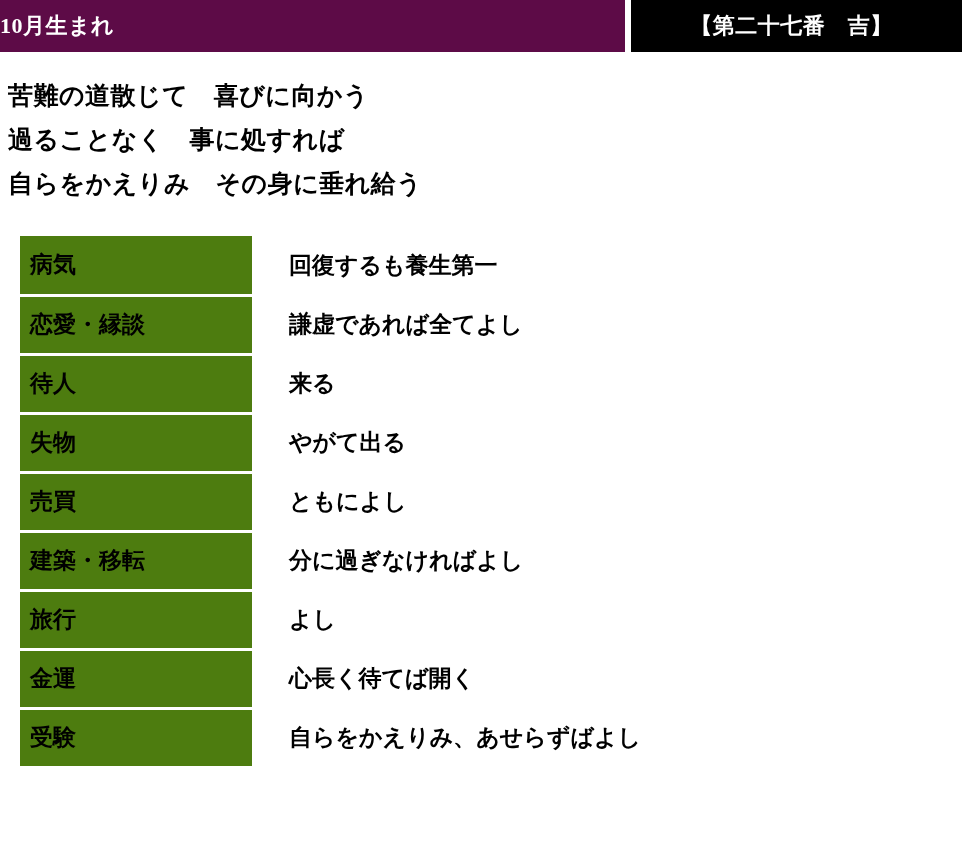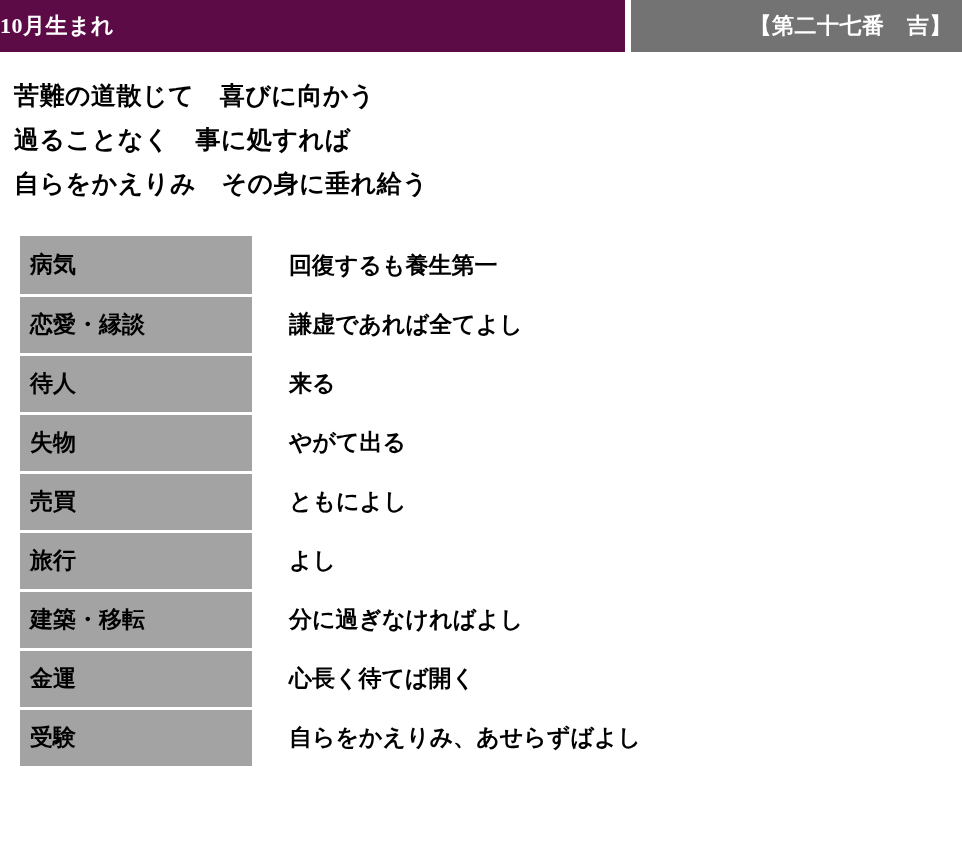--- a/index.html
+++ b/index.html
@@ -34,58 +34,58 @@
     font-size: 22px;
     font-weight: bold;
     letter-spacing: 0.5px;
   }
   .header-gap {
     width: 6px;
     background: #ffffff;
   }
   .header-right {
     flex: 1;
-    background: #737373;
+    background: #000000;
     color: #ffffff;
     display: flex;
     align-items: center;
-    justify-content: flex-end;
+    justify-content: center;
     box-sizing: border-box;
     padding-right: 10px;
   }
   .header-right .rank-text {
     font-size: 22px;
     font-weight: bold;
     letter-spacing: 0.5px;
   }
 
   
   .poem {
-    margin: 22px 0 0 14px;
+    margin: 22px 0 0 8px;
   }
   .poem-line {
     font-size: 25px;
     font-weight: bold;
     line-height: 44px;
     white-space: pre;
     letter-spacing: 0.5px;
   }
 
   
   .fortune-table {
     margin-top: 30px;
     margin-left: 20px;
     border-collapse: collapse;
   }
   .fortune-table tr {
     height: 59px;
   }
   .fortune-table td.label {
     width: 232px;
-    background: #a3a3a3;
+    background: #4d7c0f;
     font-size: 23px;
     font-weight: bold;
     padding-left: 10px;
     border-bottom: 3px solid #ffffff;
     box-sizing: border-box;
     vertical-align: middle;
     white-space: nowrap;
   }
   .fortune-table td.value {
     padding-left: 37px;
@@ -130,26 +130,26 @@
     </tr>
     <tr>
       <td class="label">失物</td>
       <td class="value">やがて出る</td>
     </tr>
     <tr>
       <td class="label">売買</td>
       <td class="value">ともによし</td>
     </tr>
     <tr>
+      <td class="label">建築・移転</td>
+      <td class="value">分に過ぎなければよし</td>
+    </tr>
+    <tr>
       <td class="label">旅行</td>
       <td class="value">よし</td>
-    </tr>
-    <tr>
-      <td class="label">建築・移転</td>
-      <td class="value">分に過ぎなければよし</td>
     </tr>
     <tr>
       <td class="label">金運</td>
       <td class="value">心長く待てば開く</td>
     </tr>
     <tr>
       <td class="label">受験</td>
       <td class="value">自らをかえりみ、あせらずばよし</td>
     </tr>
   </tbody>

